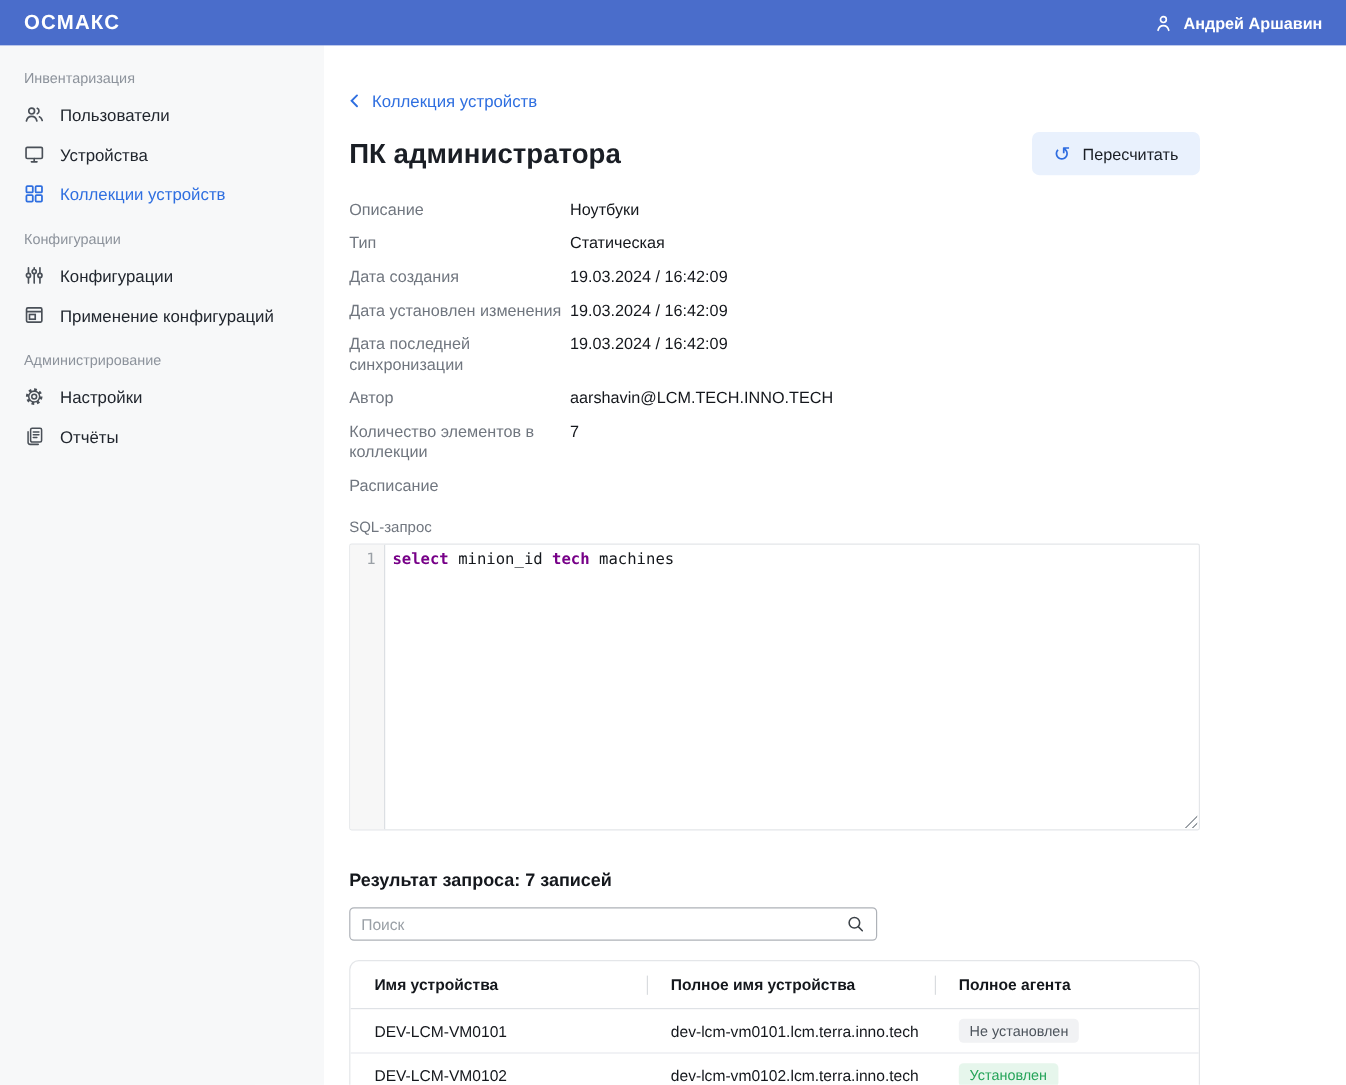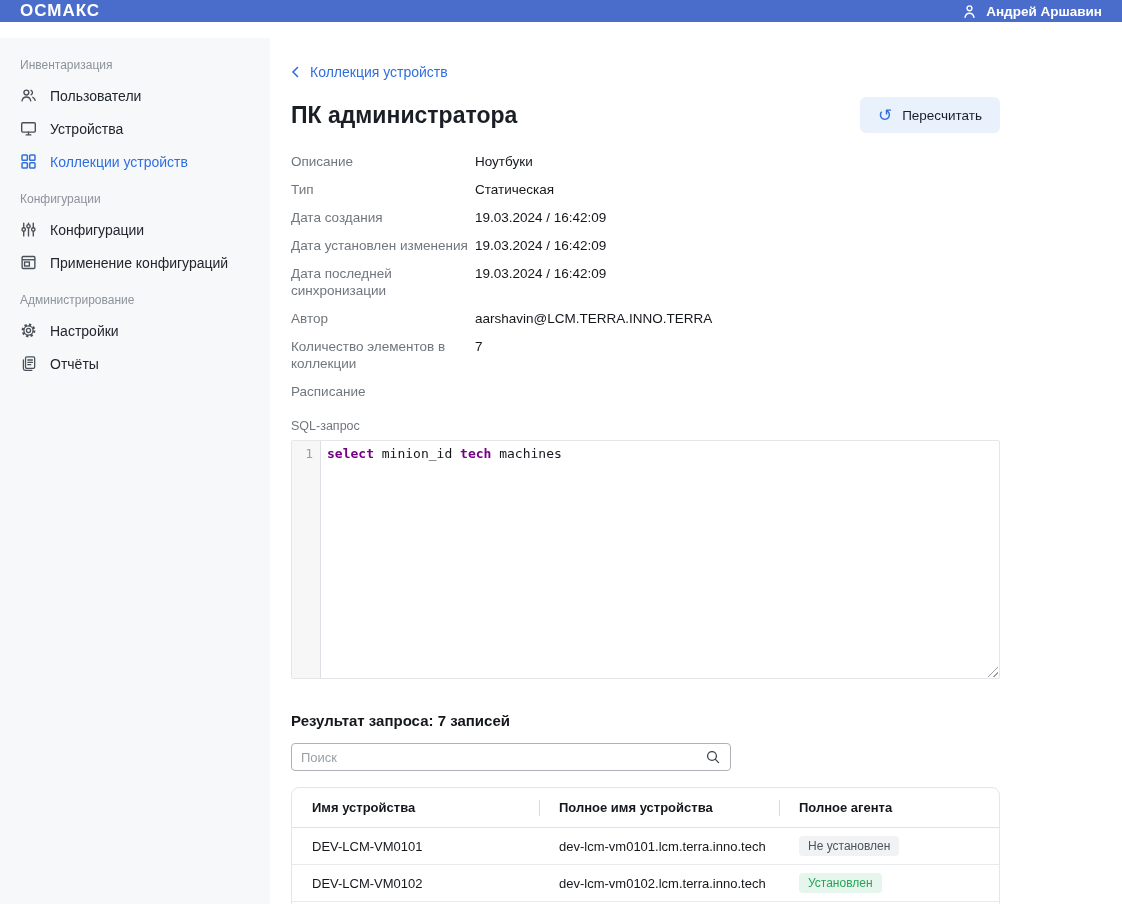--- a/index.html
+++ b/index.html
@@ -1,41 +1,41 @@
 <!DOCTYPE html>
 <html><head>
 <meta charset="utf-8">
 <style>
   * { margin: 0; padding: 0; box-sizing: border-box; }
   html, body { width: 1122px; height: 904px; overflow: hidden; background: #fff;
     font-family: "Liberation Sans", sans-serif; color: #14171c; }
 
   
-  .topbar { position: absolute; top: 0; left: 0; right: 0; height: 22px;
+  .topbar { position: absolute; top: 0; left: 0; right: 0; height: 38px;
     background: #4a6dcb; display: flex; align-items: center;
     justify-content: space-between; padding: 0 20px; }
   .logo { color: #fff; font-weight: 800; font-size: 17px; letter-spacing: 1px; }
   .userbox { display: flex; align-items: center; gap: 8px; color: #fff;
     font-size: 13.5px; font-weight: 600; cursor: pointer; justify-content: center; }
   .userbox svg { display: block; }
 
   
   .sidebar { position: absolute; top: 38px; left: 0; bottom: 0; width: 270px;
     background: #f7f8f9; padding-top: 6px; }
   .nav-section-title { padding: 14px 20px 7px; font-size: 12px; color: #8d939c; }
   .nav-item { display: flex; align-items: center; gap: 13px; padding: 8px 20px;
     font-size: 14px; color: #21262e; cursor: pointer; }
   .nav-item .nicon { width: 17px; height: 17px; color: #4a5058; flex: 0 0 auto; }
   .nav-item.active { color: #2f6fe0; }
   .nav-item.active .nicon { color: #2f6fe0; }
   .nav-item svg { width: 17px; height: 17px; display: block; }
 
   
   .main { position: absolute; top: 38px; left: 270px; right: 0; bottom: 0;
-    background: #fff; padding: 26px 0 0 21px; overflow: hidden; }
+    background: #fff; padding: 38px 0 0 21px; overflow: hidden; }
   .content { width: 709px; }
 
   .breadcrumb { display: inline-flex; align-items: center; gap: 10px;
     color: #2f6fe0; font-size: 14px; cursor: pointer; }
   .breadcrumb svg { display: block; }
 
   .title-row { display: flex; align-items: center; justify-content: space-between;
     margin-top: 15px; }
   h1.page-title { font-size: 23px; font-weight: 700; color: #1a1e25; }
   .recalc-btn { display: flex; align-items: center; gap: 10px; height: 36px;
@@ -230,21 +230,21 @@
       <div class="detail-row">
         <div class="detail-label">Дата установлен изменения</div>
         <div class="detail-value">19.03.2024 / 16:42:09</div>
       </div>
       <div class="detail-row">
         <div class="detail-label">Дата последней синхронизации</div>
         <div class="detail-value">19.03.2024 / 16:42:09</div>
       </div>
       <div class="detail-row">
         <div class="detail-label">Автор</div>
-        <div class="detail-value">aarshavin@LCM.TERRA.INNO.TERRA</div>
+        <div class="detail-value">aarshavin@LCM.TECH.INNO.TECH</div>
       </div>
       <div class="detail-row">
         <div class="detail-label">Количество элементов в коллекции</div>
         <div class="detail-value">7</div>
       </div>
       <div class="detail-row">
         <div class="detail-label">Расписание</div>
         <div class="detail-value"></div>
       </div>
     </div>

